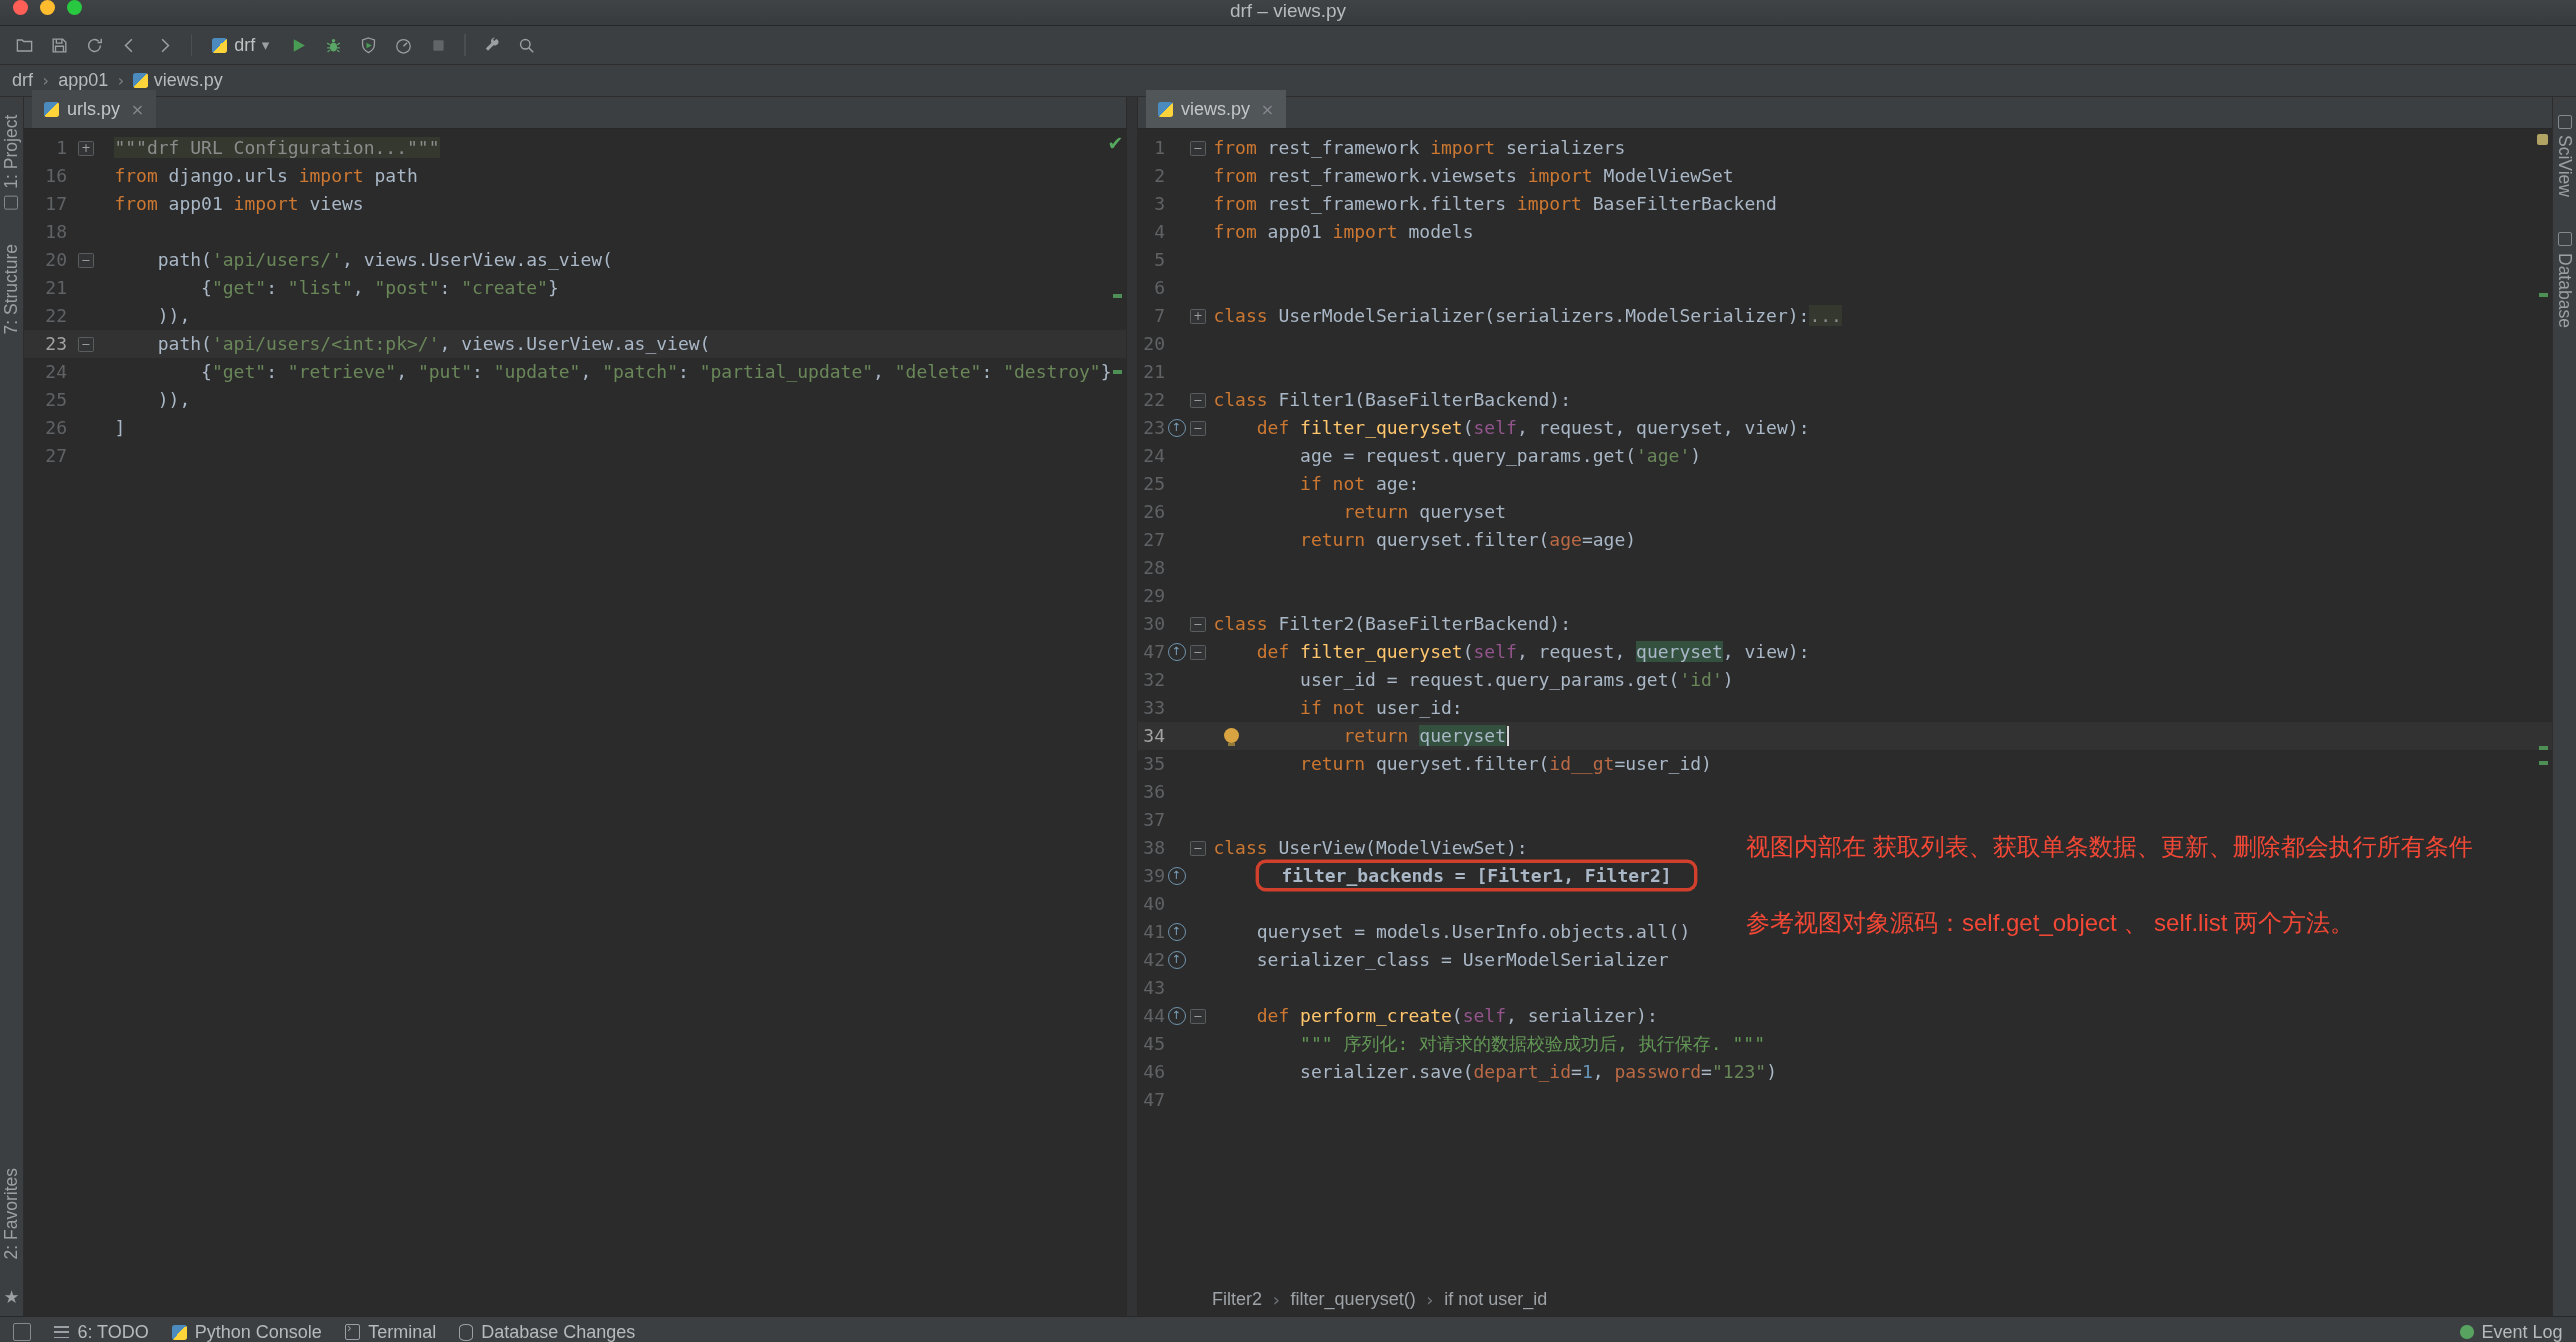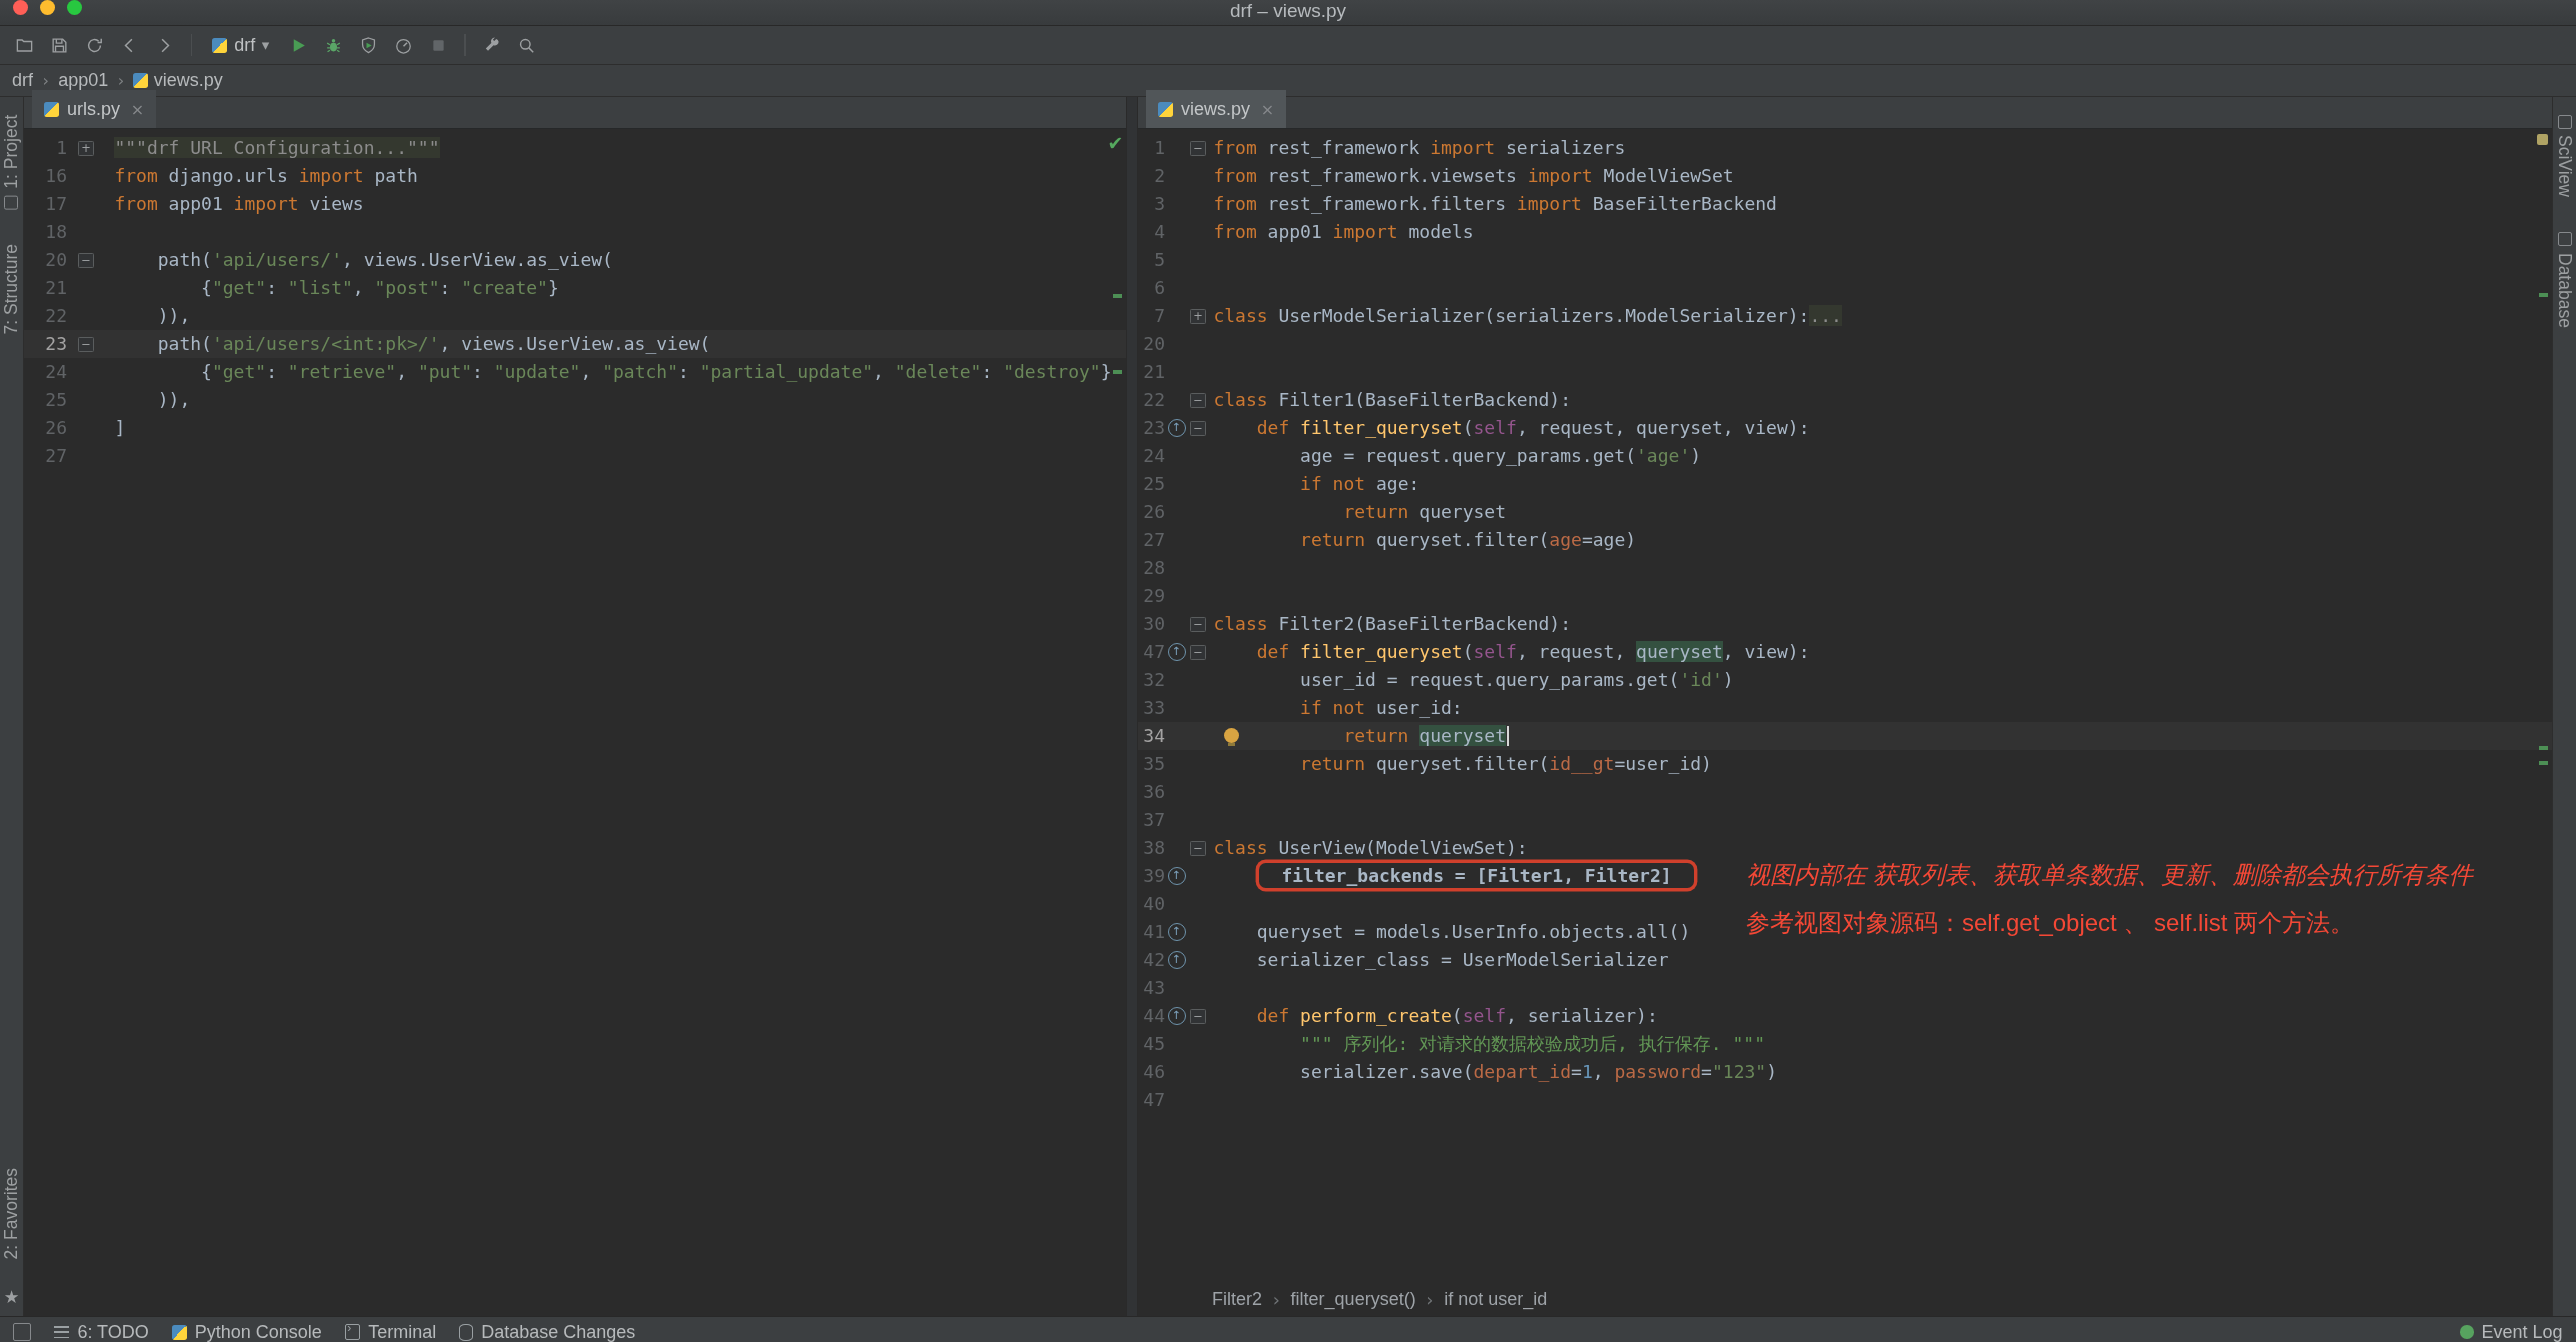--- a/index.html
+++ b/index.html
@@ -88,21 +88,21 @@
   .t-txt{color:#a9b7c6;}
 
   .caret-bar{display:inline-block;width:2px;height:20px;background:#d8d8d8;vertical-align:-4px;margin-left:0.7px;}
   .bulb-icon{position:absolute;left:16px;top:5.4px;width:15px;height:15px;border-radius:50%;background:#d8a442;}
   .bulb-icon::after{content:"";position:absolute;left:4px;bottom:-3.4px;width:6.7px;height:3.4px;background:#8f7a3a;}
   .redbox{border-radius:6.7px;box-shadow:0 0 0 3.4px #d0402c;padding:2px 22px;margin:0 2.7px;font-weight:bold;}
 
   
   .ann{position:absolute;left:608px;font-size:24px;color:#f44836;white-space:nowrap;
        font-family:"Liberation Sans",sans-serif;}
-  .ann1{top:730px;font-style:italic;} .ann2{top:778px;}
+  .ann1{top:702px;} .ann2{top:778px;}
 
   
   .estripe{position:absolute;top:0;right:0;width:19px;height:100%;}
   .emark{position:absolute;right:4px;width:9.4px;height:4px;background:#4d8f55;}
   .okcheck{position:absolute;top:2.7px;right:2.7px;color:#55a85e;font-size:19px;font-family:"DejaVu Sans",sans-serif;}
   .inspind{position:absolute;top:5.4px;right:4px;width:10.8px;height:10.8px;background:#b0a364;border-radius:2px;}
 
   
   .crumbbar{height:27px;display:flex;align-items:flex-start;padding-left:74px;font-size:18px;color:#9ea3a8;gap:6.7px;background:#2b2b2b;}
   .bc-sep{color:#6f7376;font-family:"DejaVu Sans",sans-serif;margin:0 4px;}

